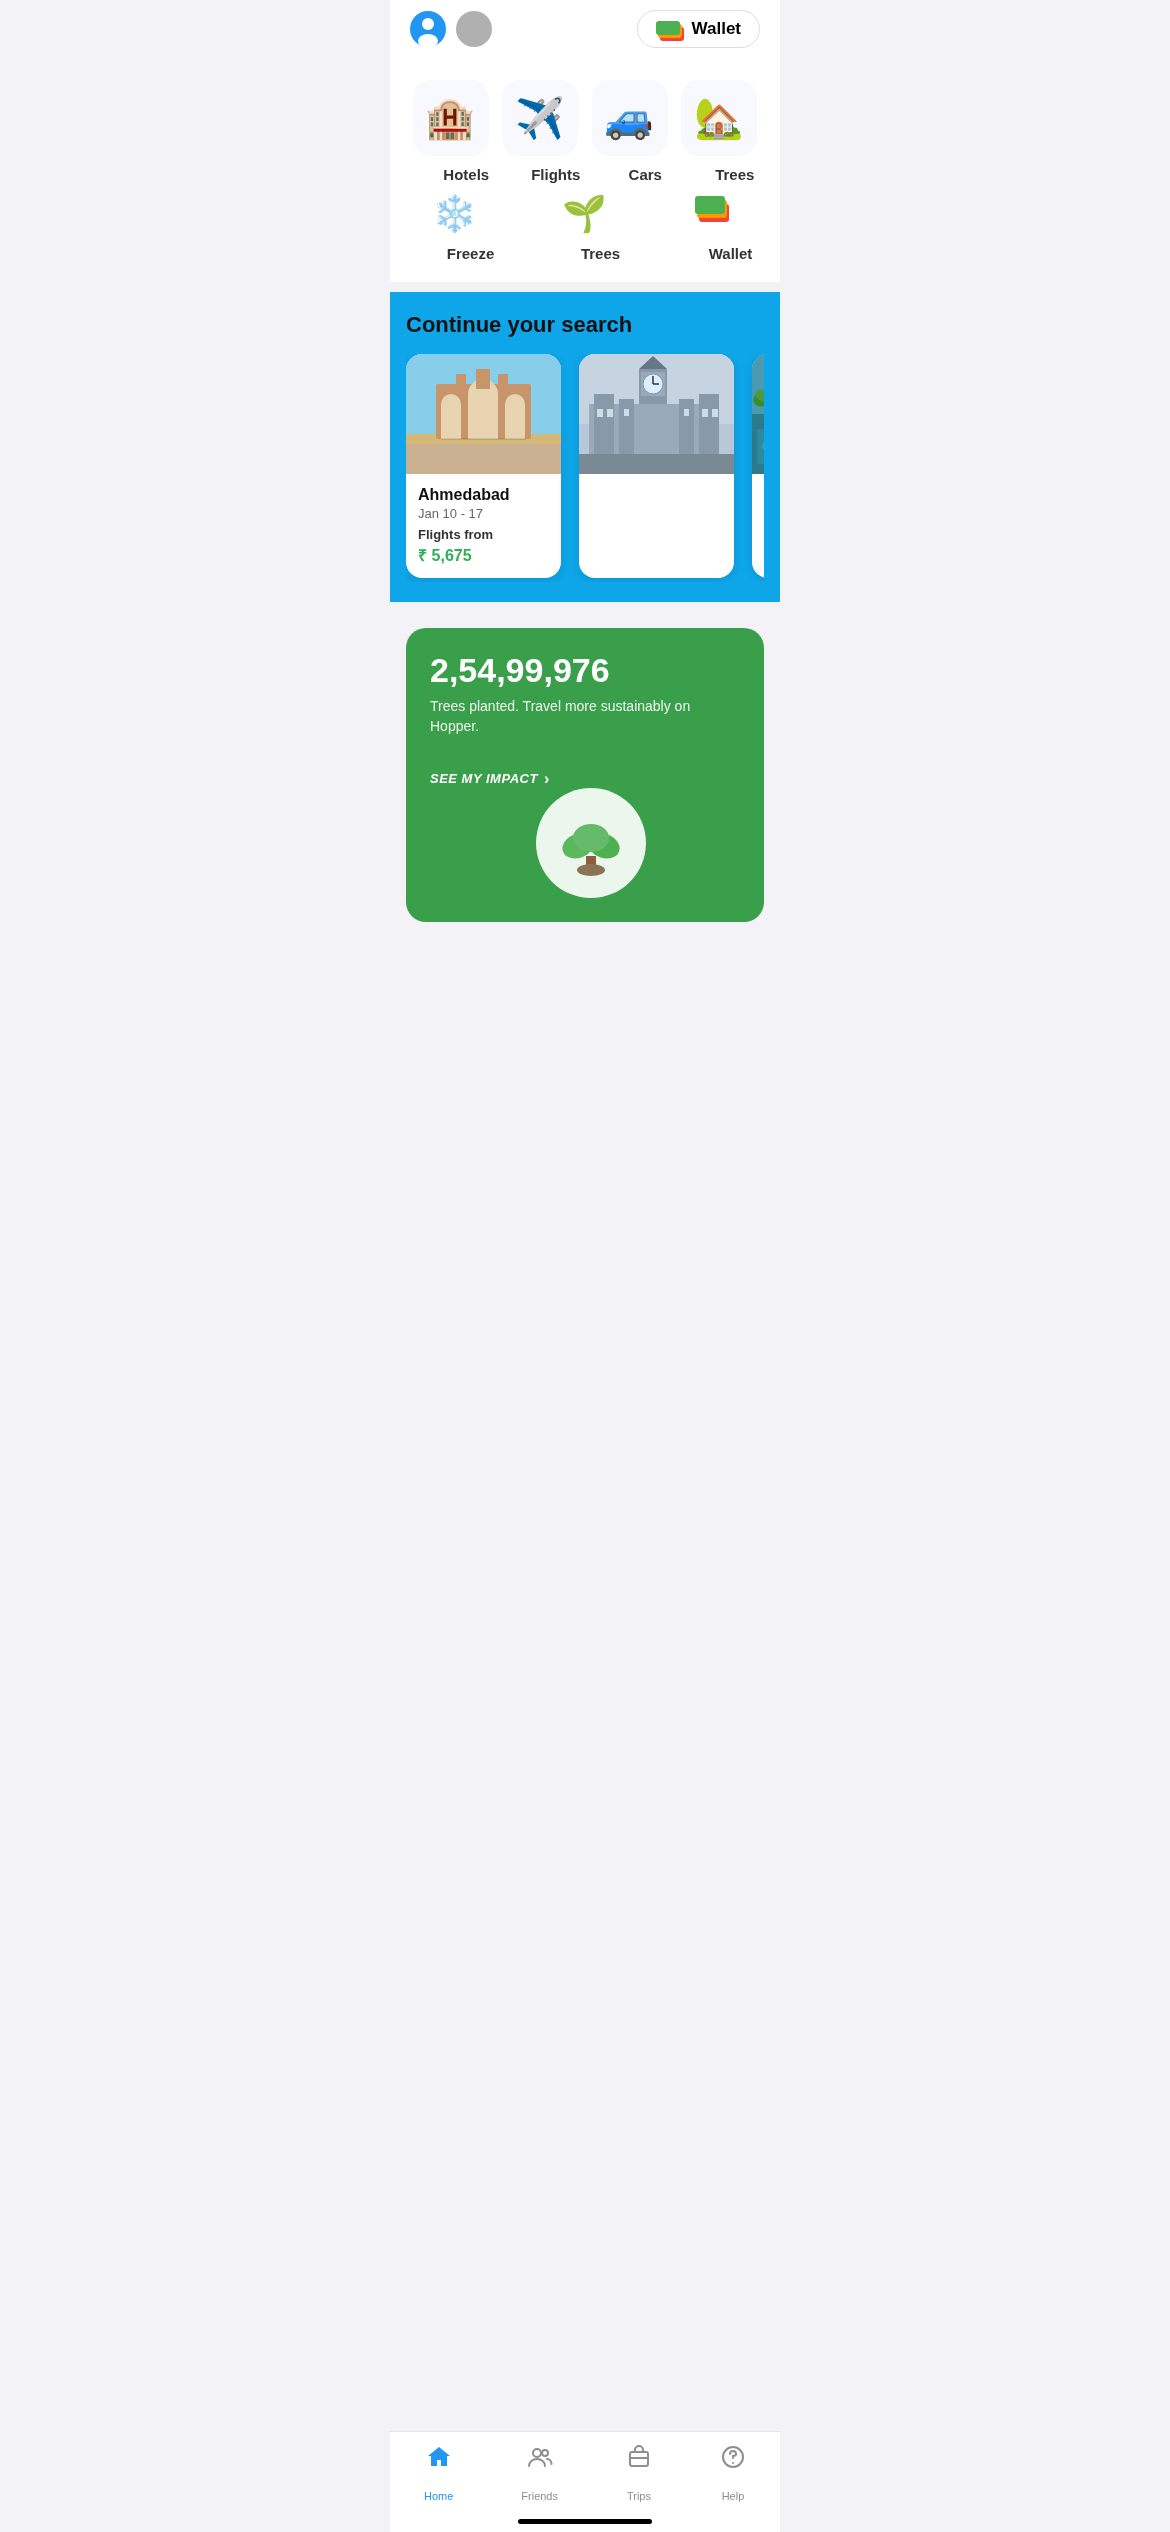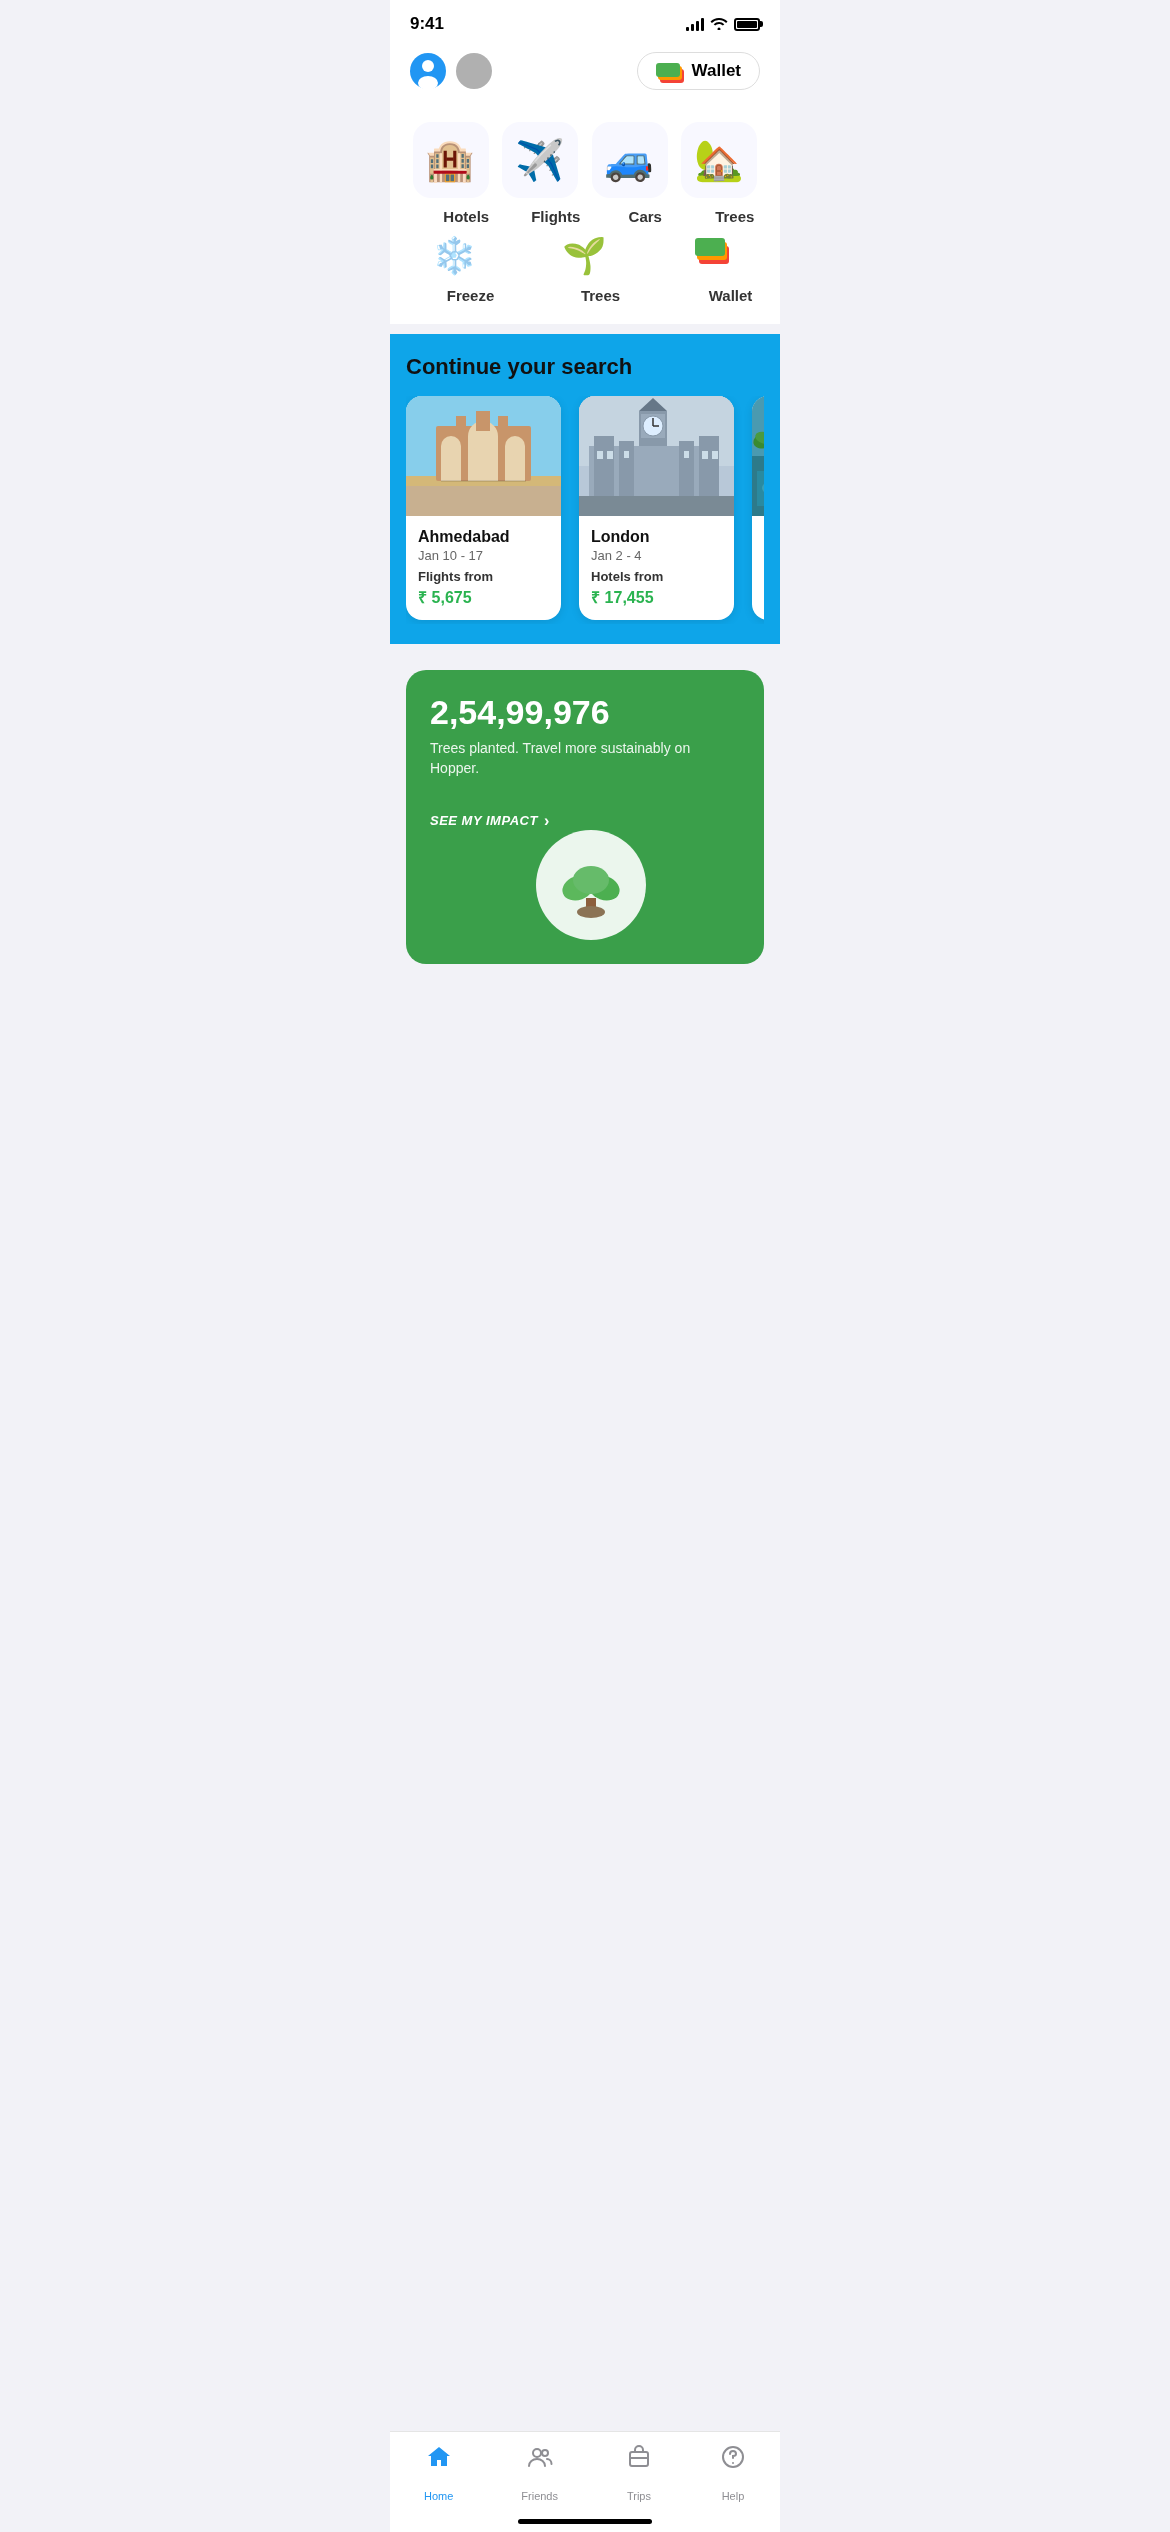--- a/index.html
+++ b/index.html
@@ -345,41 +345,20 @@
 
     .page-wrapper {
       padding-bottom: 90px;
     }
   </style>
 </head>
 <body>
 
 <div class="page-wrapper">
 
-  <div class="status-bar">
-    <span class="status-time">9:41</span>
-    <div class="status-icons">
-      <div class="signal-bars">
-        <span style="height:4px"></span>
-        <span style="height:7px"></span>
-        <span style="height:10px"></span>
-        <span style="height:13px"></span>
-      </div>
-      <span class="wifi-icon">
-        <svg width="18" height="14" viewBox="0 0 18 14">
-          <path d="M9 11.5a1.5 1.5 0 1 1 0 3 1.5 1.5 0 0 1 0-3z" fill="#000"></path>
-          <path d="M9 8c1.5 0 2.9.6 3.9 1.6l1.4-1.4A7.5 7.5 0 0 0 9 6a7.5 7.5 0 0 0-5.3 2.2l1.4 1.4A5.5 5.5 0 0 1 9 8z" fill="#000"></path>
-          <path d="M9 4c2.8 0 5.3 1.1 7.1 3l1.4-1.4A11.5 11.5 0 0 0 9 2a11.5 11.5 0 0 0-8.5 3.6L1.9 7A9.5 9.5 0 0 1 9 4z" fill="#000"></path>
-        </svg>
-      </span>
-      <div class="battery-icon">
-        <div class="battery-fill"></div>
-      </div>
-    </div>
-  </div>
 
   <div class="header">
     <div class="header-left">
       <div class="avatar-person">
         <svg viewBox="0 0 36 36" fill="none">
           <circle cx="18" cy="18" r="18" fill="#2196F3"></circle>
           <circle cx="18" cy="13" r="6" fill="white"></circle>
           <ellipse cx="18" cy="30" rx="10" ry="7" fill="white"></ellipse>
         </svg>
       </div>
@@ -500,26 +479,20 @@
 
             <rect x="18" y="55" width="6" height="8" fill="#ccdde8"></rect>
             <rect x="28" y="55" width="6" height="8" fill="#ccdde8"></rect>
             <rect x="45" y="55" width="5" height="7" fill="#ccdde8"></rect>
             <rect x="105" y="55" width="5" height="7" fill="#ccdde8"></rect>
             <rect x="123" y="55" width="6" height="8" fill="#ccdde8"></rect>
             <rect x="133" y="55" width="6" height="8" fill="#ccdde8"></rect>
 
             <rect y="100" width="155" height="20" fill="#7a8a95"></rect>
           </svg>
-        </div>
-        <div class="search-card-body">
-          <div class="card-city">London</div>
-          <div class="card-dates">Jan 2 - 4</div>
-          <div class="card-type">Hotels from</div>
-          <div class="card-price">₹ 17,455</div>
         </div>
       </div>
 
       <div class="search-card">
         <div class="novotel-illustration">
           <svg width="155" height="120" viewBox="0 0 155 120" xmlns="http://www.w3.org/2000/svg">
             <rect width="155" height="120" fill="#4a9ab0"></rect>
             <rect y="60" width="155" height="60" fill="#2d7a8a"></rect>
 
             <rect x="80" y="10" width="70" height="110" fill="#c8a870"></rect>

